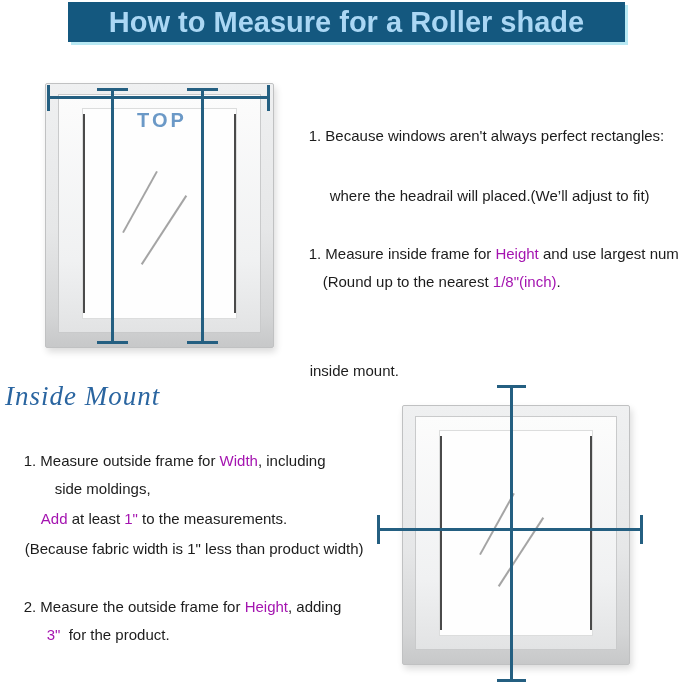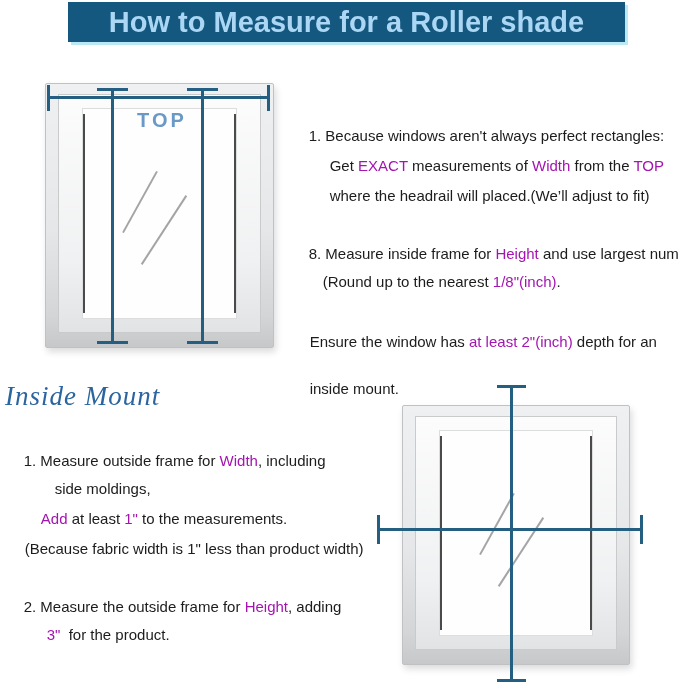--- a/index.html
+++ b/index.html
@@ -98,38 +98,32 @@
     <i class="dim" style="left:161px;top:9px;width:3px;height:255px;"></i>
     <i class="dim" style="left:147px;top:8px;width:31px;height:3px;"></i>
     <i class="dim" style="left:147px;top:261px;width:31px;height:3px;"></i>
     <div class="top-label" style="left:86px;top:29px;width:72px;">TOP</div>
   </div>
 
 
   <div class="tl" style="left:292px;top:103px;">
     <span>1. Because windows aren't always perfect rectangles:</span>
   </div>
-  <div class="tl" style="left:313px;top:133px;">
-    <span>Get </span><span class="m">EXACT</span><span> measurements of </span><span class="m">Width</span><span> from the </span><span class="m">TOP</span>
-  </div>
   <div class="tl" style="left:313px;top:163px;">
     <span>where the headrail will placed.(We’ll adjust to fit)</span>
   </div>
 
   <div class="tl" style="left:292px;top:221px;">
-    <span>8. Measure inside frame for </span><span class="m">Height</span><span> and use largest number</span>
+    <span>1. Measure inside frame for </span><span class="m">Height</span><span> and use largest number</span>
   </div>
   <div class="tl" style="left:306px;top:249px;">
     <span>(Round up to the nearest </span><span class="m">1/8"(inch)</span><span>.</span>
   </div>
 
-  <div class="tl" style="left:293px;top:309px;">
-    <span>Ensure the window has </span><span class="m">at least 2"(inch)</span><span> depth for an</span>
-  </div>
-  <div class="tl" style="left:293px;top:356px;">
+  <div class="tl" style="left:293px;top:338px;">
     <span>inside mount.</span>
   </div>
 
   <div class="sect-head" style="left:5px;top:381px;">Inside Mount</div>
 
   <div class="tl" style="left:7px;top:428px;text-align:right;">
     <span>1. Measure outside frame for </span><span class="m">Width</span><span>, including</span>
   </div>
   <div class="tl" style="left:38px;top:456px;">
     <span>side moldings,</span>

